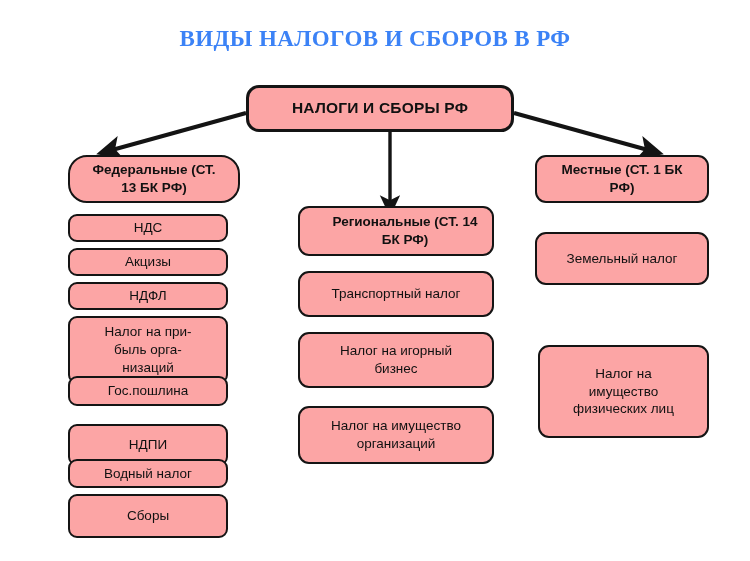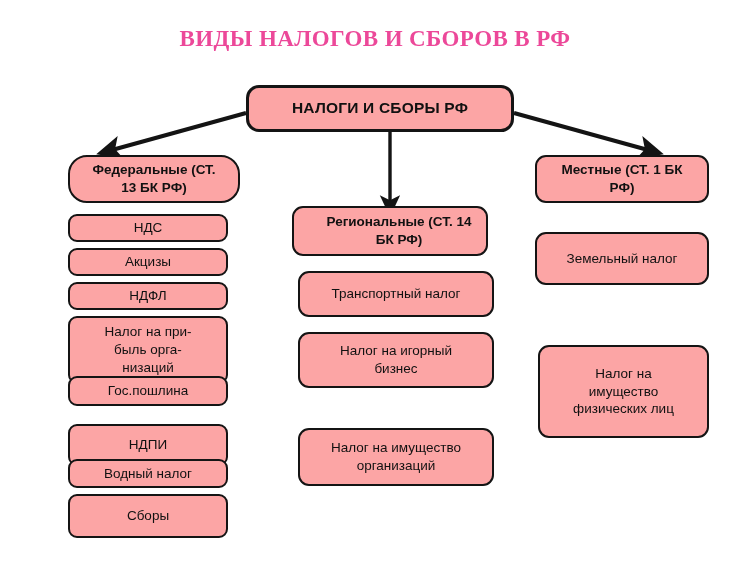--- a/index.html
+++ b/index.html
@@ -31,21 +31,21 @@
   .title {
     position: absolute;
     left: 0;
     top: 26px;
     width: 750px;
     text-align: center;
     font-family: "Liberation Serif", serif;
     font-weight: bold;
     font-size: 23px;
     letter-spacing: 0.4px;
-    color: #ec4899;
+    color: #3b82f6;
   }
   .node {
     position: absolute;
     box-sizing: border-box;
     border: 2.6px solid #141414;
     border-radius: 11px;
     background: #fca5a5;
     display: flex;
     align-items: center;
     justify-content: center;
@@ -108,29 +108,29 @@
 низаций</div>
 
   <div class="node small" style="left:68px; top:376px; width:160px; height:30px;">Гос.пошлина</div>
 
   <div class="node small" style="left:68px; top:424px; width:160px; height:42px;">НДПИ</div>
 
   <div class="node small" style="left:68px; top:459px; width:160px; height:29px;">Водный налог</div>
 
   <div class="node small" style="left:68px; top:494px; width:160px; height:44px;">Сборы</div>
 
-  <div class="node head" style="left:292px; top:206px; width:196px; height:50px;padding-left:24px;">Региональные (СТ. 14
+  <div class="node head" style="left:298px; top:206px; width:196px; height:50px;padding-left:24px;">Региональные (СТ. 14
 БК РФ)</div>
 
   <div class="node" style="left:298px; top:271px; width:196px; height:46px;">Транспортный налог</div>
 
   <div class="node" style="left:298px; top:332px; width:196px; height:56px;">Налог на игорный
 бизнес</div>
 
-  <div class="node" style="left:298px; top:428px; width:196px; height:58px;">Налог на имущество
+  <div class="node" style="left:298px; top:406px; width:196px; height:58px;">Налог на имущество
 организаций</div>
 
   <div class="node head" style="left:535px; top:155px; width:174px; height:48px;">Местные (СТ. 1 БК
 РФ)</div>
 
   <div class="node" style="left:535px; top:232px; width:174px; height:53px;">Земельный налог</div>
 
   <div class="node" style="left:538px; top:305px; width:171px; height:93px;margin-top:40px;">Налог на
 имущество
 физических лиц</div>

